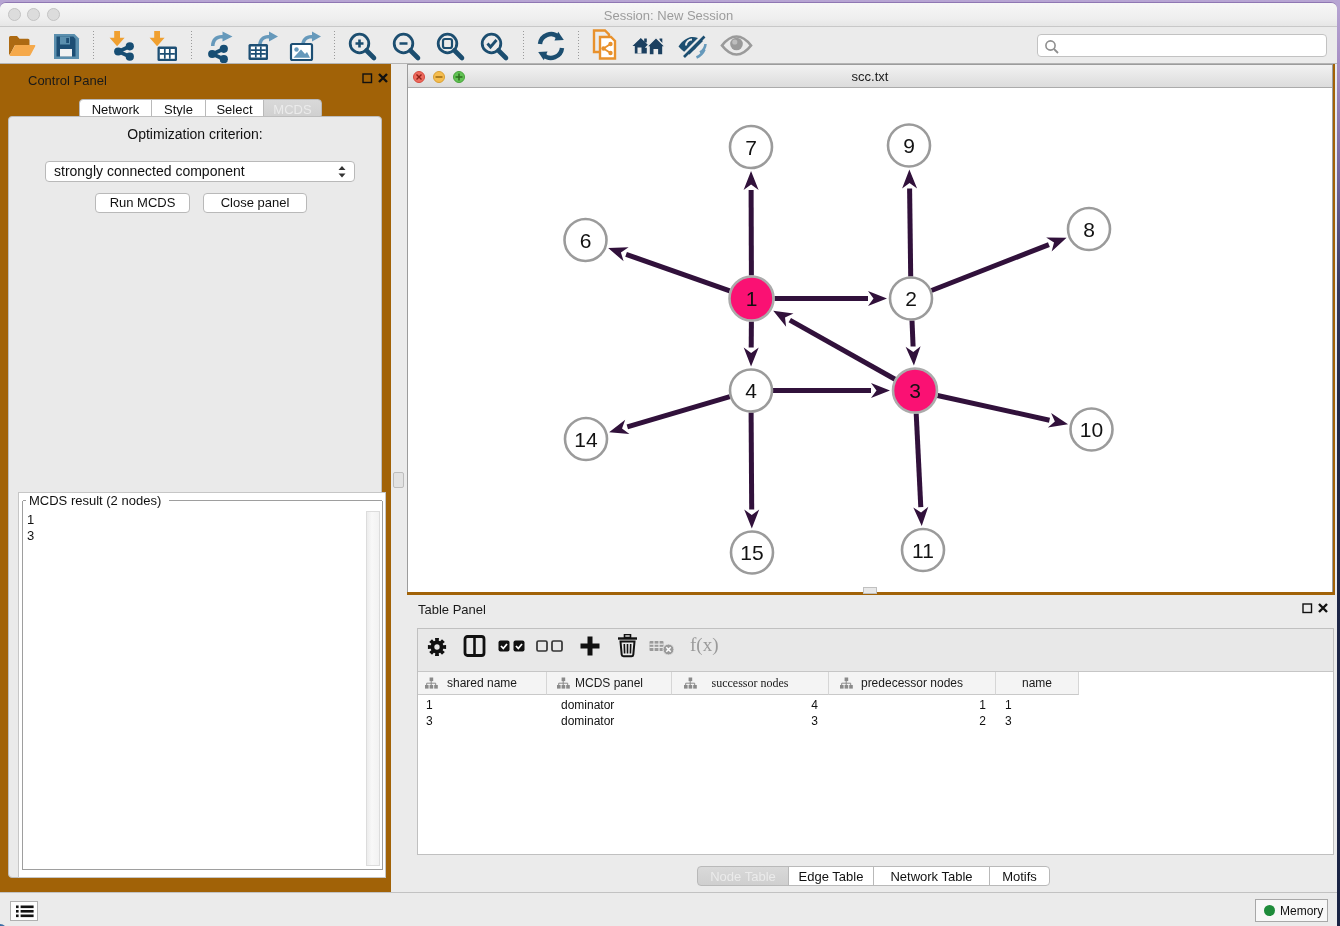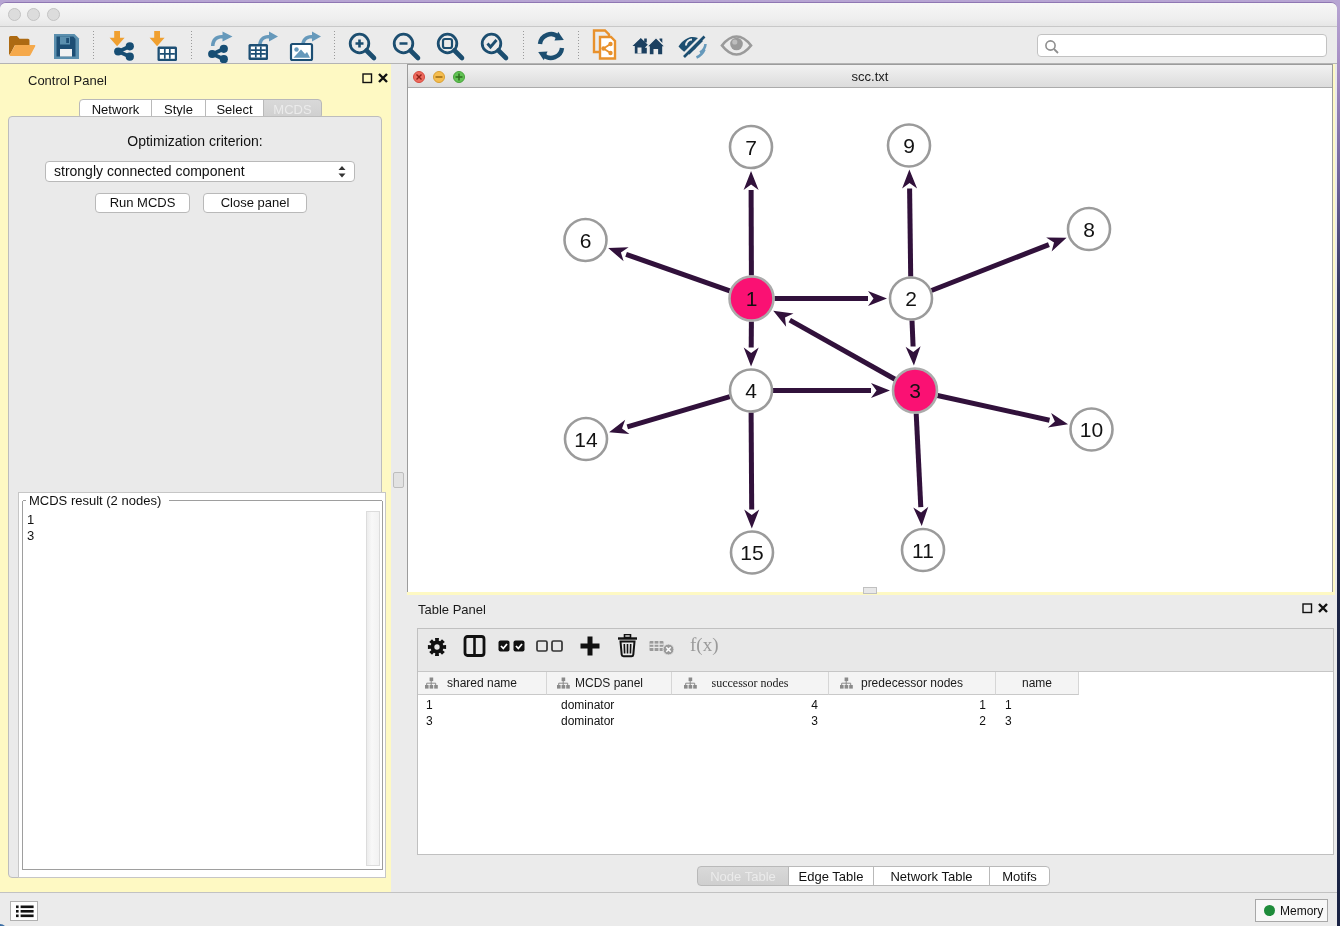--- a/index.html
+++ b/index.html
@@ -18,33 +18,33 @@
 #titlebar .t { position:absolute; top:5px; width:100%; text-align:center; font-size:13px; color:#9c9c9c; }
 
 #toolbar { position:absolute; left:0; top:24px; width:1337px; height:37px;
   background:#ebebeb; border-bottom:1px solid #b4b4b4; }
 .tbi { position:absolute; top:2px; }
 .tsep { position:absolute; top:4px; height:28px; width:1px;
   background-image:repeating-linear-gradient(180deg,#9a9a9a 0 1px,transparent 1px 3px); }
 #search { position:absolute; left:1037px; top:7px; width:290px; height:23px;
   background:#fff; border:1px solid #c2c2c2; border-radius:4px; }
 
-#main { position:absolute; left:0; top:61px; width:1335px; height:828px; background:#fef9c3; }
+#main { position:absolute; left:0; top:61px; width:1335px; height:828px; background:#a16207; }
 
 #cp { position:absolute; left:0; top:0; width:391px; height:828px; }
 .ptitle { font-size:13px; color:#1a1a1a; }
 #cp-title { position:absolute; left:28px; top:9px; }
 .wicons { position:absolute; }
 #cp-tabs { position:absolute; left:79px; top:35px; height:20px; }
 .seg { position:absolute; top:0; height:20px; font-size:13px; color:#111; text-align:center;
   line-height:19px; background:#fff; border:1px solid #b9b9b9; }
 .seg.sel { background:linear-gradient(#d9d9d9,#cfcfcf); color:#ebebeb; }
 #tabpanel { position:absolute; left:8px; top:52px; width:374px; height:762px;
   border:1px solid #bdbdbd; border-radius:4px; background:#eaeaea; }
-#optlabel { position:absolute; left:0; top:16px; width:100%; text-align:center; font-size:14px; color:#111;}
+#optlabel { position:absolute; left:0; top:9px; width:100%; text-align:center; font-size:14px; color:#111;}
 #optsel { position:absolute; left:36px; top:44px; width:310px; height:21px; background:#fff;
   border:1px solid #b9b9b9; border-radius:4px; font-size:14px; color:#111; line-height:19px; padding-left:8px;}
 .btn { position:absolute; top:76px; height:20px; background:#fff; border:1px solid #b9b9b9;
   border-radius:4px; font-size:13px; color:#111; text-align:center; line-height:18px;}
 #mcdsbox { position:absolute; left:9px; top:375px; width:368px; height:386px; background:#fff;
   border:1px solid #c6c6c6; }
 #fieldset { position:absolute; left:3px; top:8px; width:361px; height:369px;
   border:1px solid #9e9e9e; border-top:none;}
 #fieldset .topline-l { position:absolute; left:0; top:-1px; width:3px; height:1px; background:#9e9e9e; }
 #fieldset .topline-r { position:absolute; left:146px; top:-1px; right:0; height:1px; background:#9e9e9e; }
@@ -101,20 +101,21 @@
       <rect x="1" y="1" width="8.5" height="8.5" fill="none" stroke="#111" stroke-width="1.4"></rect>
       <path d="M17 1 l8 8 m0 -8 l-8 8" stroke="#111" stroke-width="2.4"></path>
     </g>
   </defs>
 </svg>
 <div id="win">
   <div id="titlebar">
     <div class="circ" style="left:8px;"></div>
     <div class="circ" style="left:27px;"></div>
     <div class="circ" style="left:47px;"></div>
+    <div class="t">Session: New Session</div>
   </div>
   <div id="toolbar">
     <svg class="tbi" style="left:4px;" width="34" height="34">
       <path d="M5 25.5 V8.5 q0 -1.5 1.5 -1.5 H13 l2.5 2.8 h8.5 q1.5 0 1.5 1.5 V16 H11 l-5 9.5 z" fill="#ad6a12"></path>
       <path d="M6.5 27 q-1.3 0 -0.7 -1.2 L11.2 16 h19.3 q1.3 0 0.7 1.2 L26.5 26 q-0.4 1 -1.5 1 z" fill="#f5a94b"></path>
     </svg>
     <svg class="tbi" style="left:49px;" width="34" height="34">
       <path d="M5 5 h20.5 L30 9.5 V30 H5 z" fill="#5b8fae"></path>
       <path d="M7.5 7.5 h16.9 L26.5 10 v17.5 H7.5 z" fill="#1d4e74"></path>
       <path d="M11 7.5 h10 v8 H11 z" fill="#5b8fae"></path>

